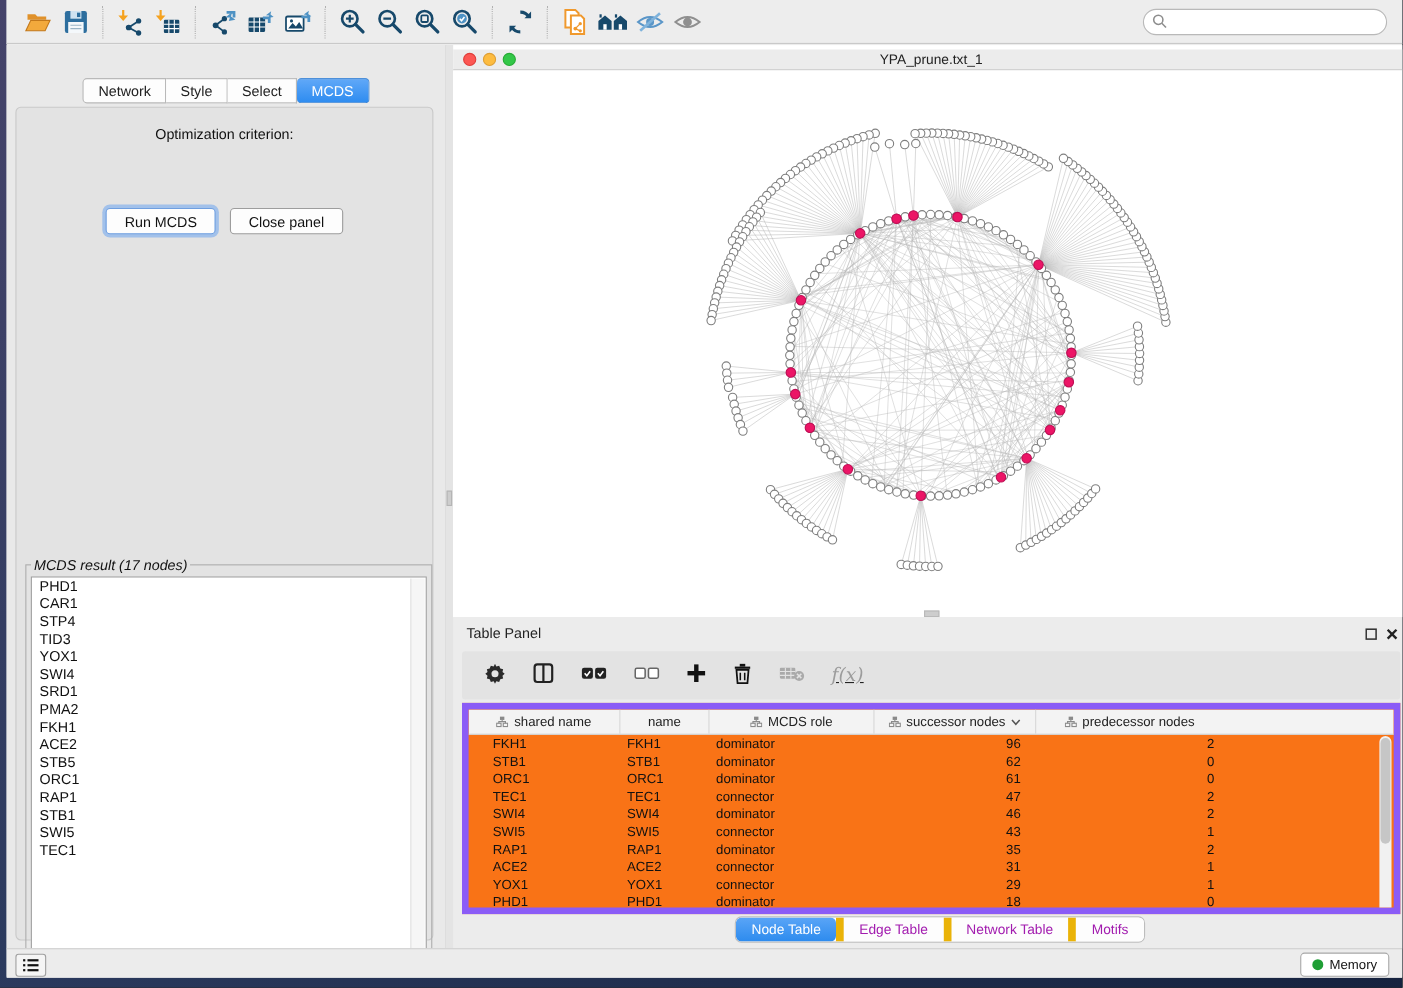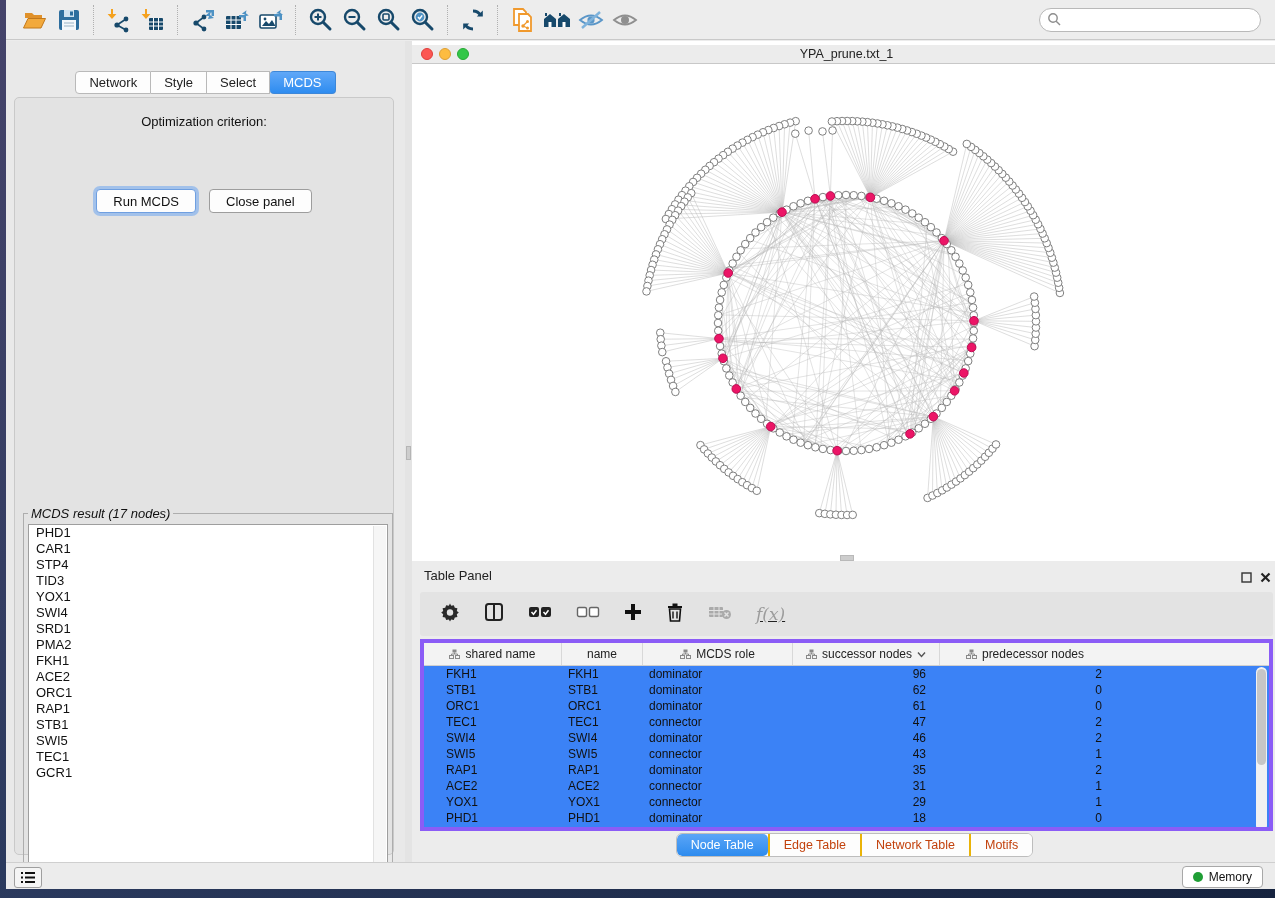--- a/index.html
+++ b/index.html
@@ -57,38 +57,38 @@
     border-bottom:1px solid #c8c8c8;}
   .traffic{position:absolute;left:9px;top:3px;display:flex;gap:6px;}
   .light{width:12px;height:12px;border-radius:50%;box-sizing:border-box;}
   .net-title{position:absolute;left:0;top:2px;width:100%;text-align:center;font-size:12.5px;color:#222;}
   .net-canvas{position:absolute;left:0;top:23px;width:869px;height:497px;background:#fff;overflow:hidden;}
   .hdivider-handle{position:absolute;left:428px;bottom:0px;width:14px;height:6px;background:#cdcdcd;border:1px solid #b9b9b9;box-sizing:border-box;}
   
   .table-panel{position:absolute;left:406px;top:561px;width:869px;height:301px;background:#ececec;}
   .tp-toolbar{position:absolute;left:8px;top:31px;width:853px;height:44px;background:#e3e3e3;border-radius:3px;
     display:flex;align-items:center;gap:24px;padding-left:20px;box-sizing:border-box;text-decoration:underline;}
-  .tp-table{position:absolute;left:8px;top:78px;width:853px;height:192px;background:#3b82f6;border:4px solid #8b5cf6;box-sizing:border-box;overflow:hidden;}
+  .tp-table{position:absolute;left:8px;top:78px;width:853px;height:192px;background:#f97316;border:6px solid #8b5cf6;box-sizing:border-box;overflow:hidden;}
   .thead{display:grid;grid-template-columns:138px 81px 150px 147px 170px 1fr;height:22px;background:#f3f3f3;
     border-bottom:1px solid #cfcfcf;}
   .thcell{display:flex;align-items:center;justify-content:center;gap:5px;font-size:12px;color:#222;
     border-right:1px solid #d8d8d8;overflow:hidden;}
   .thcell.last{border-right:none;}
   .trow{display:grid;grid-template-columns:138px 81px 150px 147px 170px 1fr;height:16px;}
   .tcell{font-size:12px;line-height:16px;color:#111;white-space:nowrap;overflow:hidden;}
   .tcell.c0{padding-left:22px;}
   .tcell.c1{padding-left:6px;}
   .tcell.c2{padding-left:6px;}
   .tcell.c3{text-align:right;padding-right:14px;}
   .tcell.c4{text-align:right;padding-right:8px;}
   .tv-scroll{position:absolute;right:2px;top:24px;width:11px;height:164px;background:#f1f1f1;border-radius:6px;}
   .tv-thumb{position:absolute;left:1px;top:2px;width:9px;height:96px;background:#c6c6c6;border-radius:5px;}
   .bottom-tabs{position:absolute;left:0;top:272px;width:100%;display:flex;justify-content:center;}
   .btab-group{display:flex;border:1px solid #bdbdbd;border-radius:6px;overflow:hidden;background:#fff;margin-left:16px;}
-  .btab{padding:4px 14px;font-size:12.5px;color:#c2410c;background:#fdfdfd;border-left:2px solid #eab308;}
+  .btab{padding:4px 14px;font-size:12.5px;color:#a21caf;background:#fdfdfd;border-left:7px solid #eab308;}
   .btab:first-child{border-left:none;}
   .btab.sel{background:linear-gradient(#5aa5f7,#2d8bee);color:#fff;border-radius:5px;}
   
   .statusbar{position:absolute;left:0;top:862px;width:100%;height:26px;background:#ececec;border-top:1px solid #cfcfcf;}
   .list-btn{position:absolute;left:8px;top:4px;width:26px;height:19px;background:#f5f5f5;border:1px solid #9f9f9f;
     border-radius:3px;display:flex;align-items:center;justify-content:center;}
   .memory-btn{position:absolute;right:12px;top:3px;height:20px;background:#fff;border:1px solid #a8a8a8;
     border-radius:4px;display:flex;align-items:center;gap:6px;padding:0 10px;font-size:12px;color:#111;}
   .memdot{width:10px;height:10px;border-radius:50%;background:#1f9e35;}
   .fx-label{font-family:"DejaVu Serif",serif;font-style:italic;font-size:17px;color:#9c9c9c;}
@@ -275,26 +275,26 @@
           <div class="mcds-item">PHD1</div>
               <div class="mcds-item">CAR1</div>
               <div class="mcds-item">STP4</div>
               <div class="mcds-item">TID3</div>
               <div class="mcds-item">YOX1</div>
               <div class="mcds-item">SWI4</div>
               <div class="mcds-item">SRD1</div>
               <div class="mcds-item">PMA2</div>
               <div class="mcds-item">FKH1</div>
               <div class="mcds-item">ACE2</div>
+              <div class="mcds-item">STB5</div>
               <div class="mcds-item">ORC1</div>
               <div class="mcds-item">RAP1</div>
               <div class="mcds-item">STB1</div>
               <div class="mcds-item">SWI5</div>
               <div class="mcds-item">TEC1</div>
-              <div class="mcds-item">GCR1</div>
             </div>
         </fieldset>
       </div>
     </div>
     <div class="vdivider">
         <div class="handle"></div>
       </div>
 
     <div class="net-window">
       <div class="net-titlebar">

